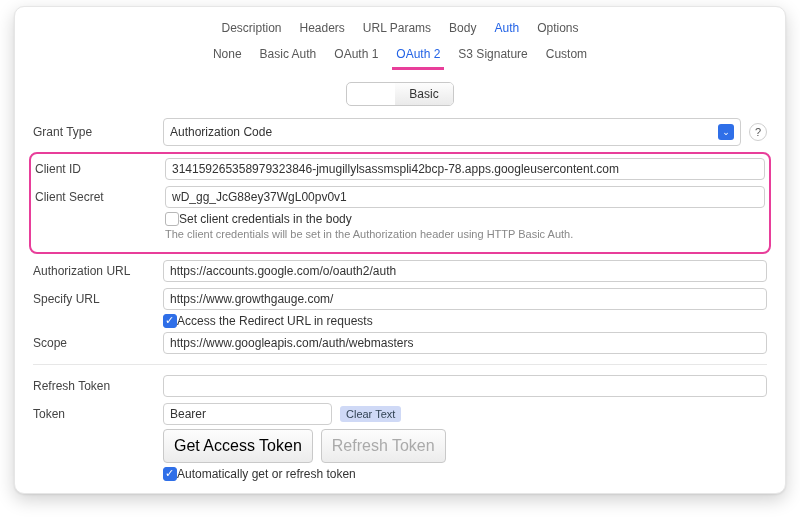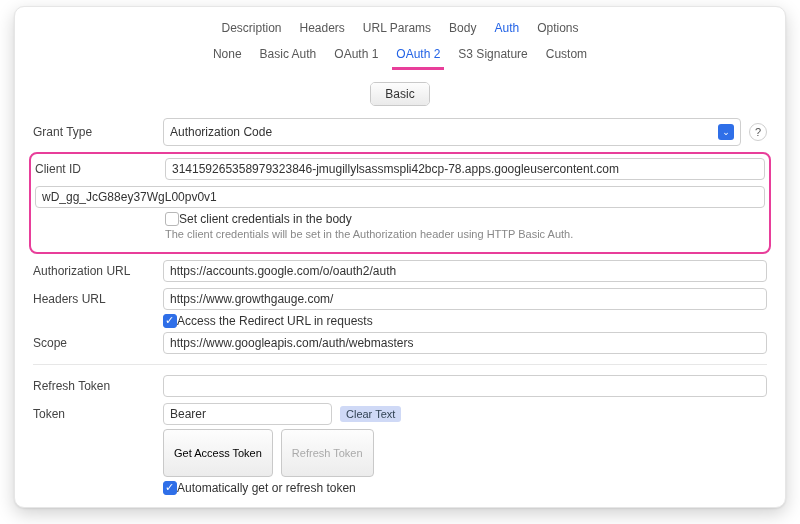--- a/index.html
+++ b/index.html
@@ -33,20 +33,21 @@
   cursor: pointer;
 }
 .tab.active-blue { color: #2363e6; }
 .tab.active-pink { color: #2363e6; border-bottom: 3px solid #e83e9a; }
 .seg-wrap { display:flex; justify-content:center; padding: 8px 0 12px 0; }
 .seg {
   display: inline-flex;
   border: 1px solid #c9c9c9;
   border-radius: 5px;
   overflow: hidden;
+  padding-left: 48px;
 }
 .seg button {
   background: linear-gradient(#fefefe,#f0f0f0);
   border: none;
   padding: 4px 14px;
   font-size: 12px;
   color: #333;
   cursor: pointer;
 }
 .seg button + button { border-left: 1px solid #c9c9c9; }
@@ -121,22 +122,22 @@
 }
 input[type=checkbox]:checked::after {
   content: "✓"; color:#fff; font-size:11px; position:absolute; top:-1px; left:1px;
 }
 .hint { font-size: 11px; color: #888; margin: 2px 0 6px 130px; }
 .divider { height:1px; background:#e7e7e7; margin: 10px 0; }
 .btn {
   background: linear-gradient(#fdfdfd,#ececec);
   border: 1px solid #c9c9c9;
   border-radius: 4px;
-  padding: 17px 10px;
-  font-size: 11px;
+  padding: 7px 10px;
+  font-size: 16px;
   cursor: pointer;
   text-align: center;
 }
 .btn.disabled { color:#aaa; cursor:default; }
 .badge {
   background: #cfd9f6;
   color: #345;
   border-radius: 3px;
   padding: 2px 6px;
   font-size: 11px;
@@ -187,39 +188,40 @@
     </div>
 
     <div class="highlight-box">
       <div class="row">
         <label class="lab">Client ID</label>
         <div class="control">
           <input class="input" value="314159265358979323846-jmugillylsassmspli42bcp-78.apps.googleusercontent.com" style="">
         </div>
       </div>
       <div class="row" style="margin-bottom:2px">
+        <label class="lab">Client Secret</label>
         <div class="control">
           <input class="input" value="wD_gg_JcG88ey37WgL00pv0v1" style="">
         </div>
       </div>
       <div class="chk-row">
         <input type="checkbox" style="">
         <span>Set client credentials in the body</span>
       </div>
       <div class="hint">The client credentials will be set in the Authorization header using HTTP Basic Auth.</div>
     </div>
 
     <div class="row">
       <label class="lab">Authorization URL</label>
       <div class="control">
           <input class="input" value="https://accounts.google.com/o/oauth2/auth" style="">
         </div>
     </div>
     <div class="row" style="margin-bottom:2px">
-      <label class="lab">Headers URL</label>
+      <label class="lab">Specify URL</label>
       <div class="control">
           <input class="input" value="https://www.growthgauge.com/" style="">
         </div>
     </div>
     <div class="chk-row">
       <input type="checkbox" checked="" style="">
       <span>Access the Redirect URL in requests</span>
     </div>
     <div class="small-gap"></div>
     <div class="row">

